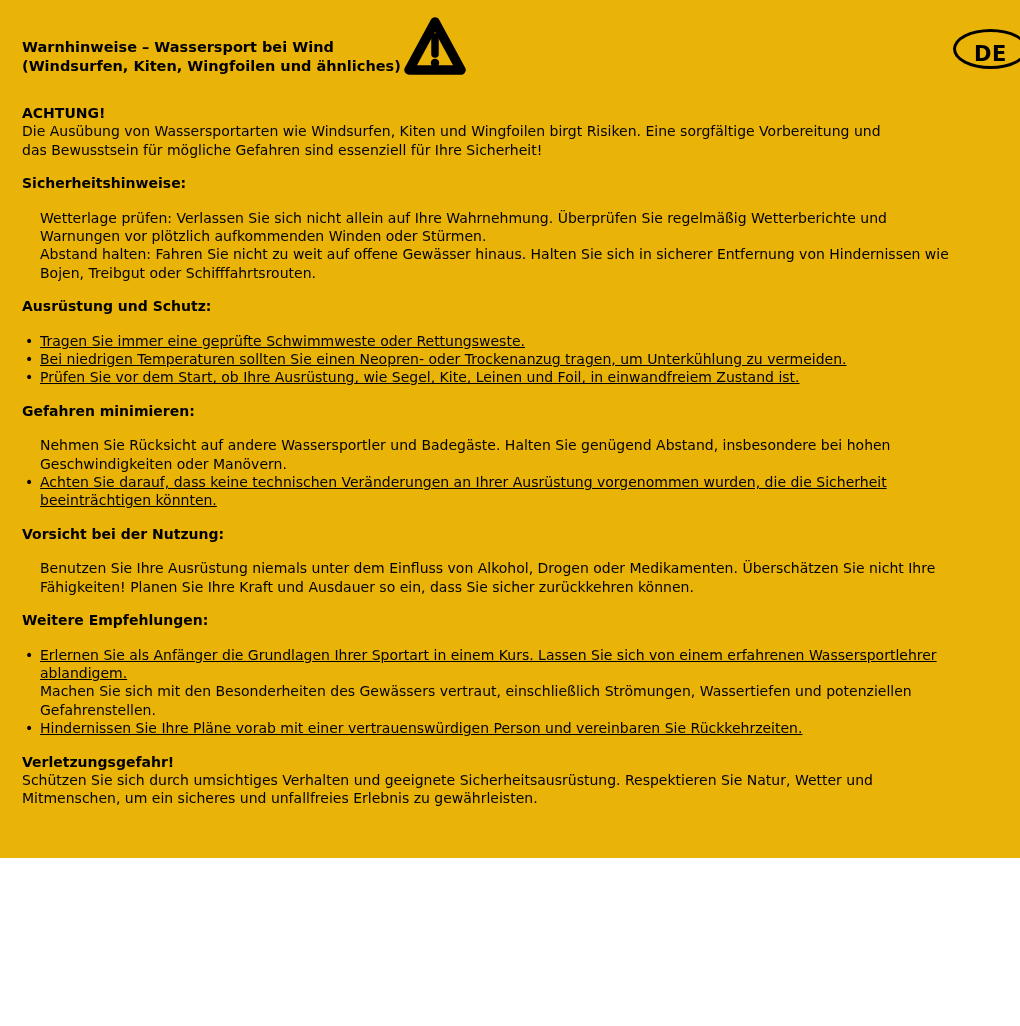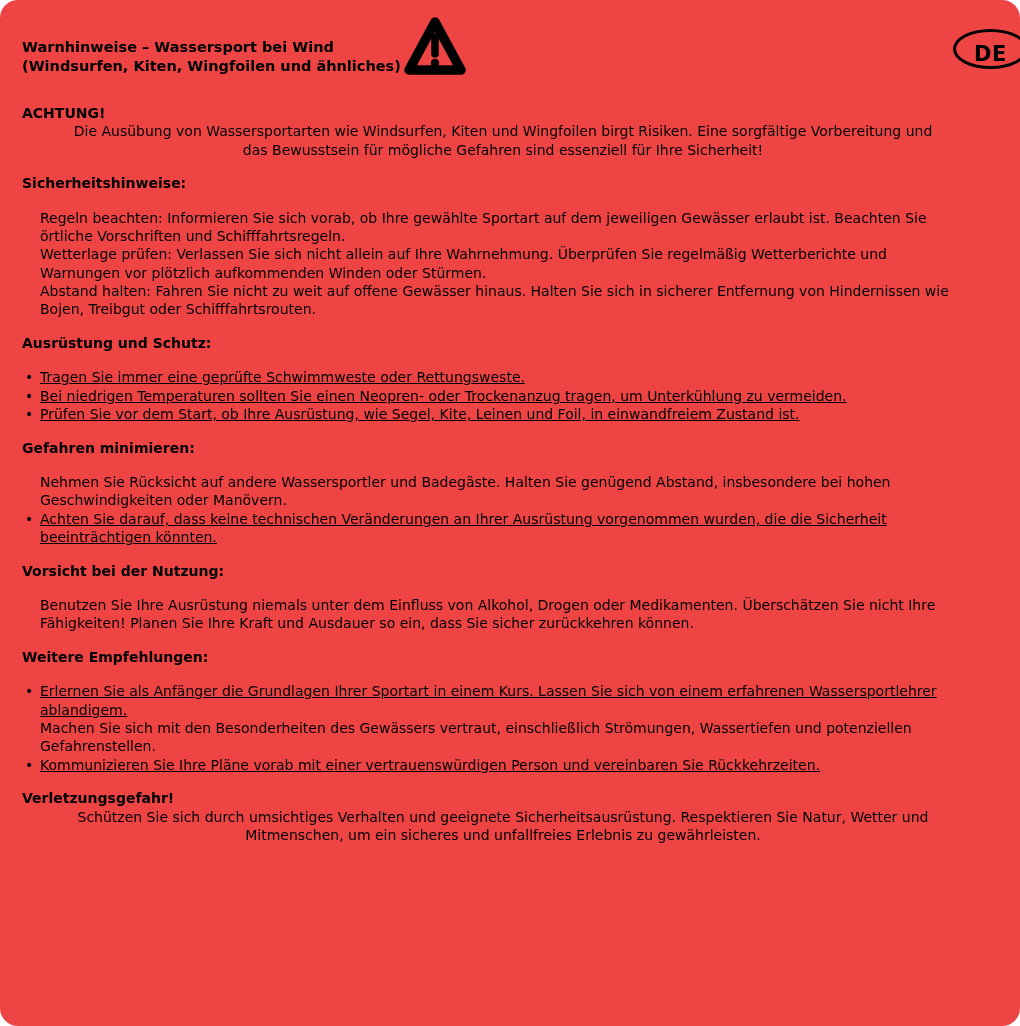--- a/index.html
+++ b/index.html
@@ -3,21 +3,21 @@
 <meta charset="utf-8">
 <style>
   * { margin: 0; padding: 0; box-sizing: border-box; }
   html, body { background: #ffffff; }
   body {
     width: 1020px; height: 1026px;
     font-family: "DejaVu Sans", "Liberation Sans", sans-serif;
     color: #000000;
     overflow: hidden;
   }
-  .page { position: relative; width: 1020px; height: 1026px; background: #ef4444; border-radius: 18px; }
+  .page { position: relative; width: 1020px; height: 858px; background: #eab308; }
 
   
   .doc-title {
     position: absolute; left: 22px; top: 38px;
     font-weight: bold; font-size: 14.5px; line-height: 18.5px;
     white-space: nowrap;
   }
   .warning-icon {
     position: absolute; left: 404px; top: 15px; width: 62px; height: 64px;
   }
@@ -37,21 +37,21 @@
   }
   .sec-heading {
     font-weight: bold; font-size: 14px; line-height: 18.3px;
     margin: 15.5px 0 0 0;
   }
   .content section:first-child .sec-heading { margin-top: 16px; }
   .sec-items { margin-top: 16px; }
   section.tight .sec-items { margin-top: 0; }
 
   .item { white-space: pre-line; }
-  .item.flush { padding-left: 0; text-align: center; }
+  .item.flush { padding-left: 0; }
   .item.indent { padding-left: 18px; }
   .item.bullet { padding-left: 18px; position: relative; text-decoration: underline; }
   .item.bullet::before {
     content: "\2022";
     position: absolute; left: 3px; top: 0;
   }
 </style>
 </head>
 <body>
 
@@ -80,22 +80,20 @@
       <h2 class="sec-heading">ACHTUNG!</h2>
       <div class="sec-items">
         <div class="item flush">Die Ausübung von Wassersportarten wie Windsurfen, Kiten und Wingfoilen birgt Risiken. Eine sorgfältige Vorbereitung und
 das Bewusstsein für mögliche Gefahren sind essenziell für Ihre Sicherheit!</div>
       </div>
     </section>
 
     <section>
       <h2 class="sec-heading">Sicherheitshinweise:</h2>
       <div class="sec-items">
-        <div class="item indent">Regeln beachten: Informieren Sie sich vorab, ob Ihre gewählte Sportart auf dem jeweiligen Gewässer erlaubt ist. Beachten Sie
-örtliche Vorschriften und Schifffahrtsregeln.</div>
         <div class="item indent">Wetterlage prüfen: Verlassen Sie sich nicht allein auf Ihre Wahrnehmung. Überprüfen Sie regelmäßig Wetterberichte und
 Warnungen vor plötzlich aufkommenden Winden oder Stürmen.</div>
         <div class="item indent">Abstand halten: Fahren Sie nicht zu weit auf offene Gewässer hinaus. Halten Sie sich in sicherer Entfernung von Hindernissen wie
 Bojen, Treibgut oder Schifffahrtsrouten.</div>
       </div>
     </section>
 
     <section>
       <h2 class="sec-heading">Ausrüstung und Schutz:</h2>
       <div class="sec-items">
@@ -123,21 +121,21 @@
       </div>
     </section>
 
     <section>
       <h2 class="sec-heading">Weitere Empfehlungen:</h2>
       <div class="sec-items">
         <div class="item bullet">Erlernen Sie als Anfänger die Grundlagen Ihrer Sportart in einem Kurs. Lassen Sie sich von einem erfahrenen Wassersportlehrer
 ablandigem.</div>
         <div class="item indent">Machen Sie sich mit den Besonderheiten des Gewässers vertraut, einschließlich Strömungen, Wassertiefen und potenziellen
 Gefahrenstellen.</div>
-        <div class="item bullet">Kommunizieren Sie Ihre Pläne vorab mit einer vertrauenswürdigen Person und vereinbaren Sie Rückkehrzeiten.</div>
+        <div class="item bullet">Hindernissen Sie Ihre Pläne vorab mit einer vertrauenswürdigen Person und vereinbaren Sie Rückkehrzeiten.</div>
       </div>
     </section>
 
     <section class="tight">
       <h2 class="sec-heading">Verletzungsgefahr!</h2>
       <div class="sec-items">
         <div class="item flush">Schützen Sie sich durch umsichtiges Verhalten und geeignete Sicherheitsausrüstung. Respektieren Sie Natur, Wetter und
 Mitmenschen, um ein sicheres und unfallfreies Erlebnis zu gewährleisten.</div>
       </div>
     </section>

